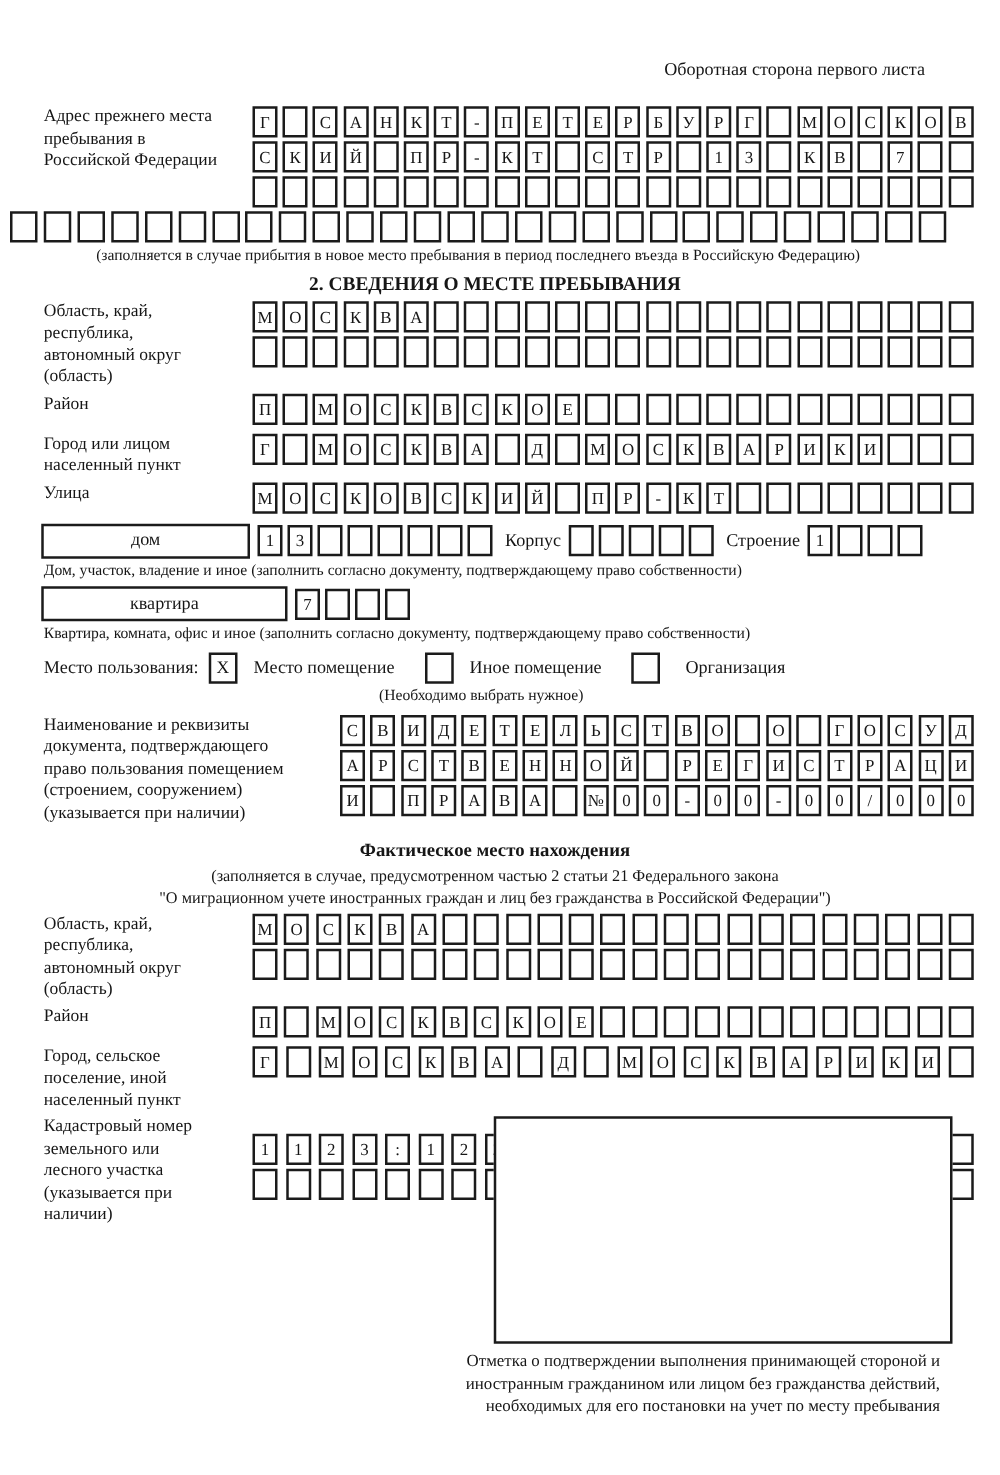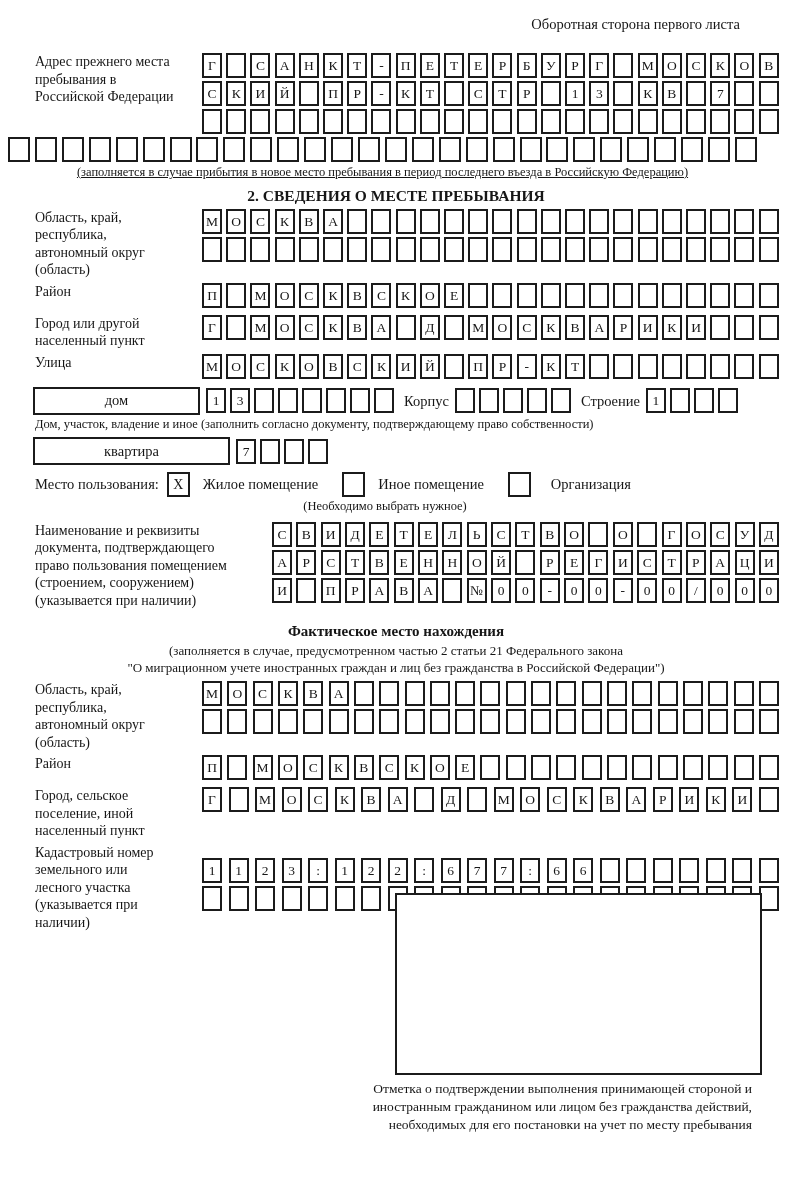--- a/index.html
+++ b/index.html
@@ -1,21 +1,21 @@
 <!DOCTYPE html>
 <html lang="ru"><head>
 <meta charset="utf-8">
 <style>
   html,body{margin:0;padding:0;background:#fff;}
   .page{
     position:relative;width:800px;height:1180px;background:#fff;overflow:hidden;
     font-family:"Liberation Serif","DejaVu Serif",serif;color:#161616;
   }
   .content{padding-left:35px;}
-  .header-note{text-align:right;padding:16px 60px 0 0;font-size:14.5px;}
+  .header-note{text-align:right;padding:16px 60px 0 0;font-size:14.5px;margin-top:32px;}
   .frow{display:flex;align-items:flex-start;margin-top:4px;gap:22px;}
   .flabel{flex:0 0 145px;width:145px;box-sizing:border-box;padding-right:6px;
           font-size:14px;line-height:1.25;}
   .flabel-doc{flex:0 0 215px;width:215px;}
   .lines{display:flex;flex-direction:column;}
   .cellrow{display:flex;justify-content:space-between;margin-bottom:3px;}
   .cells-std{width:577px;}
   .cells-doc{width:507px;}
   .fullrow{width:749px;margin-left:-27px;}
   .fullrow .cell{flex:0 0 22px;width:22px;}
@@ -162,21 +162,21 @@
           <span class="cell"></span>
           <span class="cell"></span>
           <span class="cell"></span>
           <span class="cell"></span>
           <span class="cell"></span>
           <span class="cell"></span>
           <span class="cell"></span>
           <span class="cell"></span>
           <span class="cell"></span>
         </div>
-      <div class="caption center" style="width:749px;margin-left:-27px;text-decoration:underline;">(заполняется в случае прибытия в новое место пребывания в период последнего въезда в Российскую Федерацию)</div>
+      <div class="caption center" style="width:749px;margin-left:-27px;">(заполняется в случае прибытия в новое место пребывания в период последнего въезда в Российскую Федерацию)</div>
     </section>
 
     <div class="sec-title" style="width:722px;">2. СВЕДЕНИЯ О МЕСТЕ ПРЕБЫВАНИЯ</div>
 
     <div class="frow">
       <div class="flabel">Область, край, республика, автономный округ (область)</div>
       <div class="lines">
         <div class="cellrow cells-std">
             <span class="cell">М</span>
             <span class="cell">О</span>
@@ -256,21 +256,21 @@
           <span class="cell"></span>
           <span class="cell"></span>
           <span class="cell"></span>
           <span class="cell"></span>
           <span class="cell"></span>
           <span class="cell"></span>
         </div>
     </div>
 
     <div class="frow">
-      <div class="flabel">Город или другой населенный пункт</div>
+      <div class="flabel">Город или лицом населенный пункт</div>
       <div class="cellrow cells-std">
           <span class="cell">Г</span>
           <span class="cell"></span>
           <span class="cell">М</span>
           <span class="cell">О</span>
           <span class="cell">С</span>
           <span class="cell">К</span>
           <span class="cell">В</span>
           <span class="cell">А</span>
           <span class="cell"></span>
@@ -354,26 +354,27 @@
 
     <div class="house-row">
       <div class="bigbox kv-box">квартира</div>
       <div class="cellgroup">
           <span class="cell">7</span>
           <span class="cell"></span>
           <span class="cell"></span>
           <span class="cell"></span>
         </div>
     </div>
+    <div class="caption">Квартира, комната, офис и иное (заполнить согласно документу, подтверждающему право собственности)</div>
 
     <div class="stay-row">
       <span class="stay-label">Место пользования:</span>
       <span class="opt">
         <span class="cbox">X</span>
-        <span>Жилое помещение</span>
+        <span>Место помещение</span>
       </span>
       <span class="opt">
         <span class="cbox"></span>
         <span>Иное помещение</span>
       </span>
       <span class="opt">
         <span class="cbox" style="margin-right:20px;"></span>
         <span>Организация</span>
       </span>
     </div>

